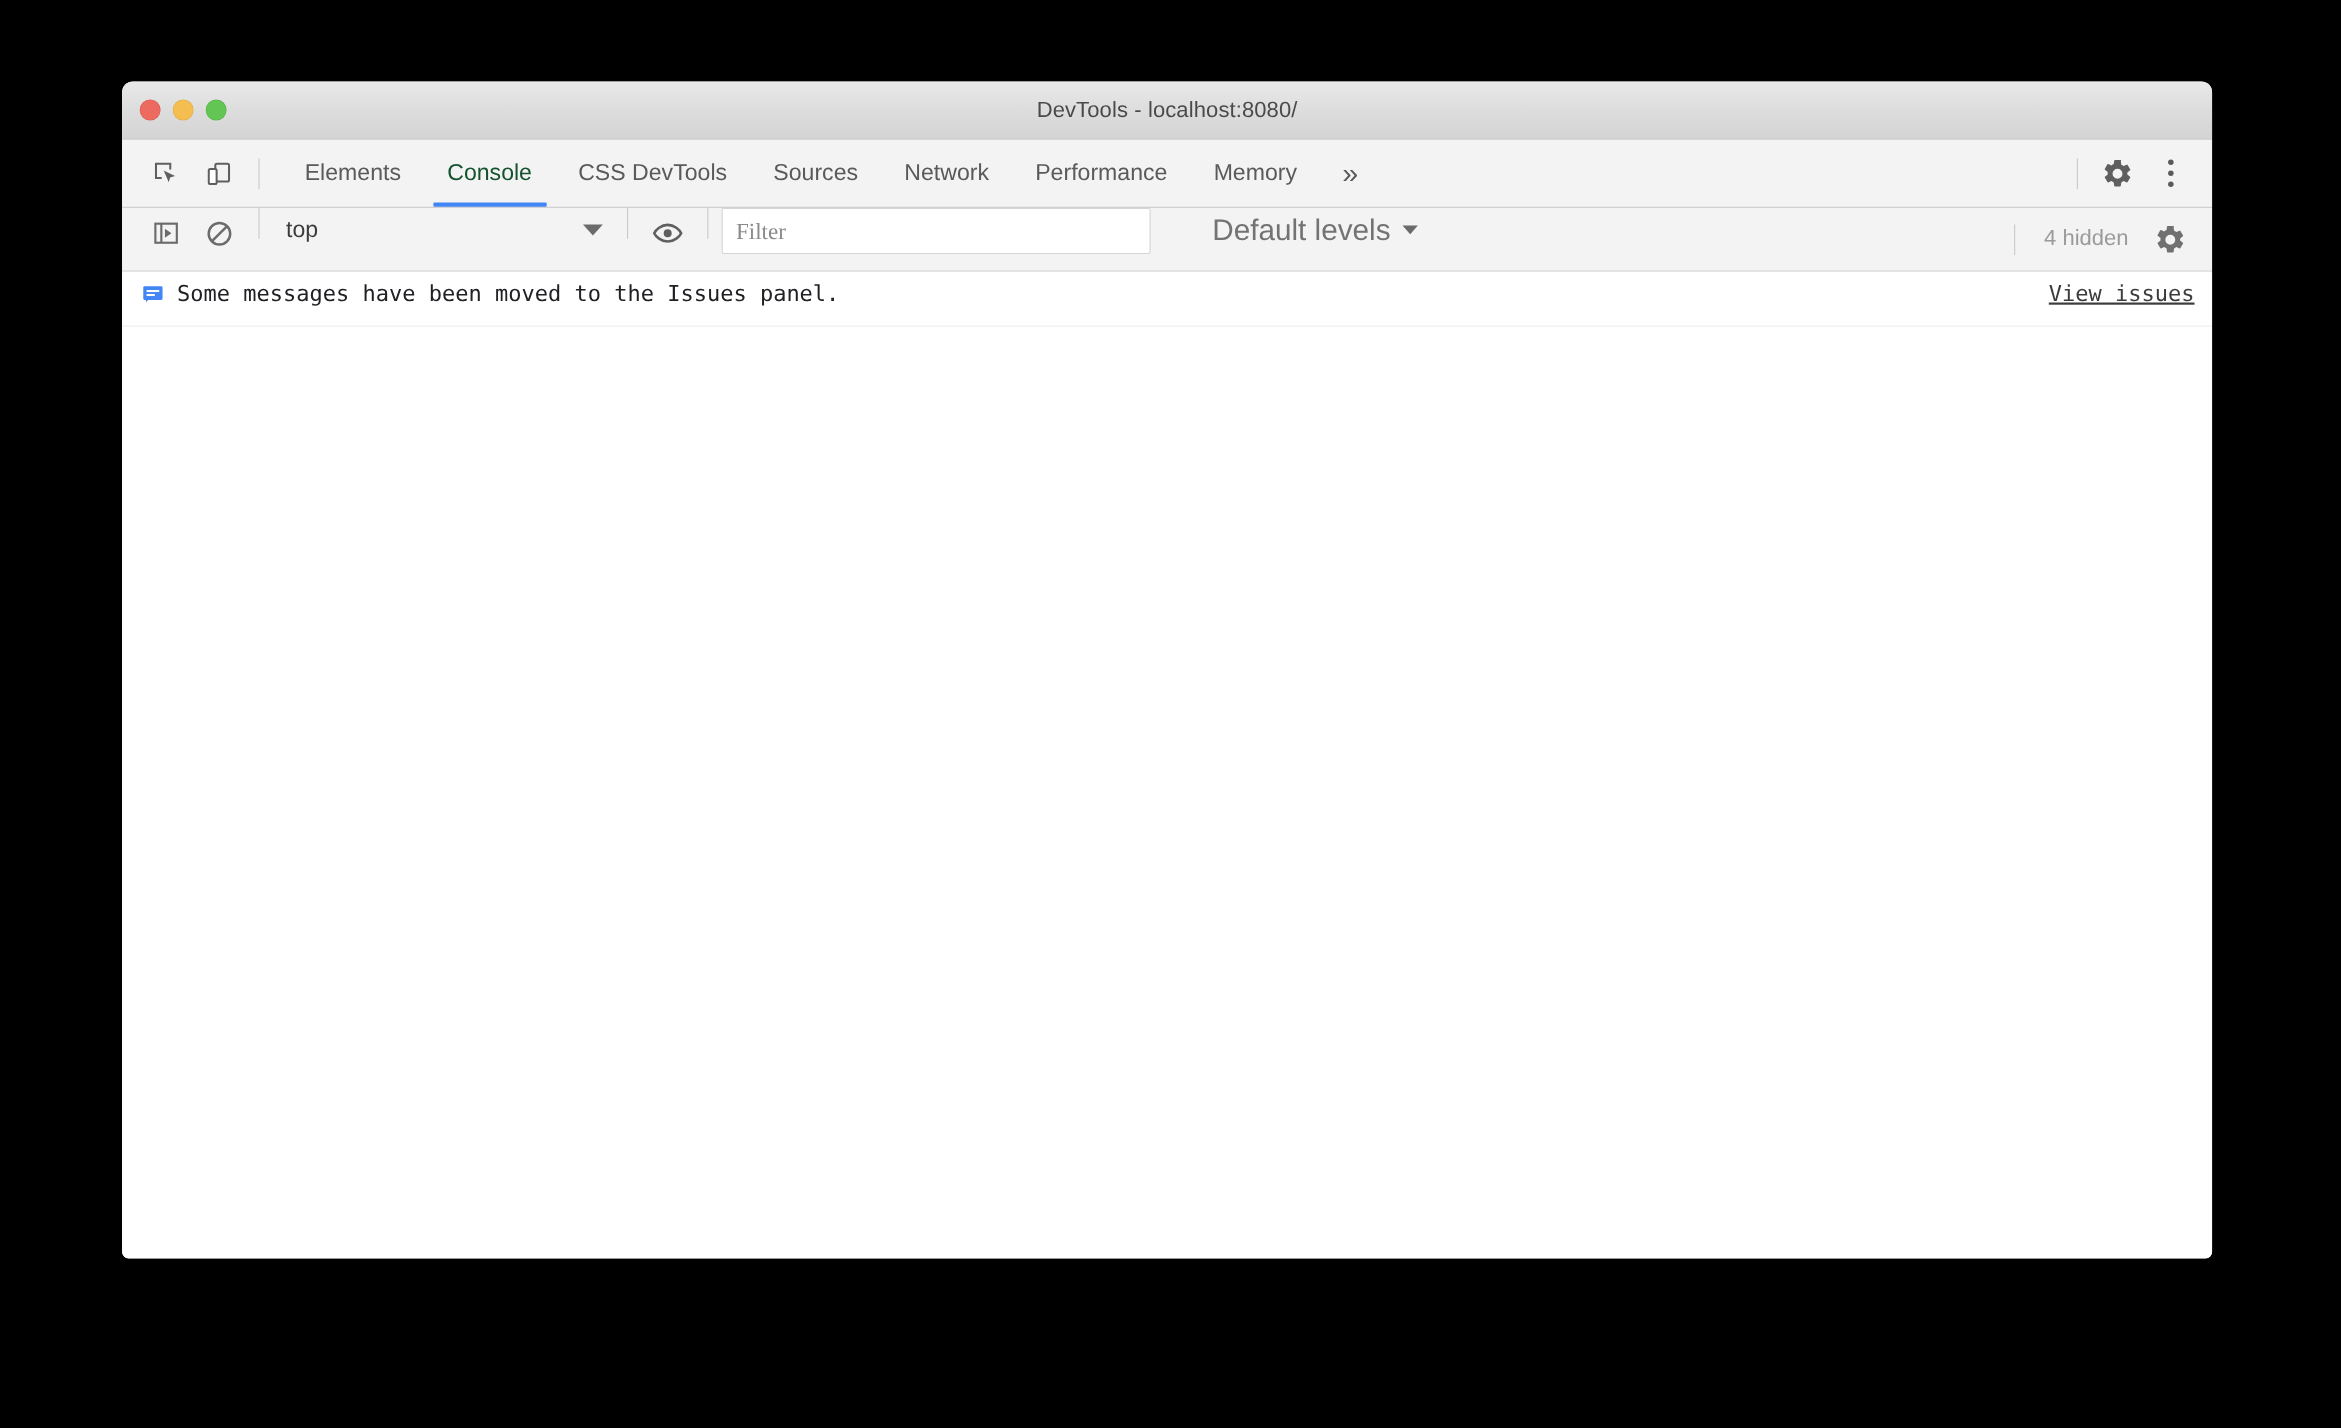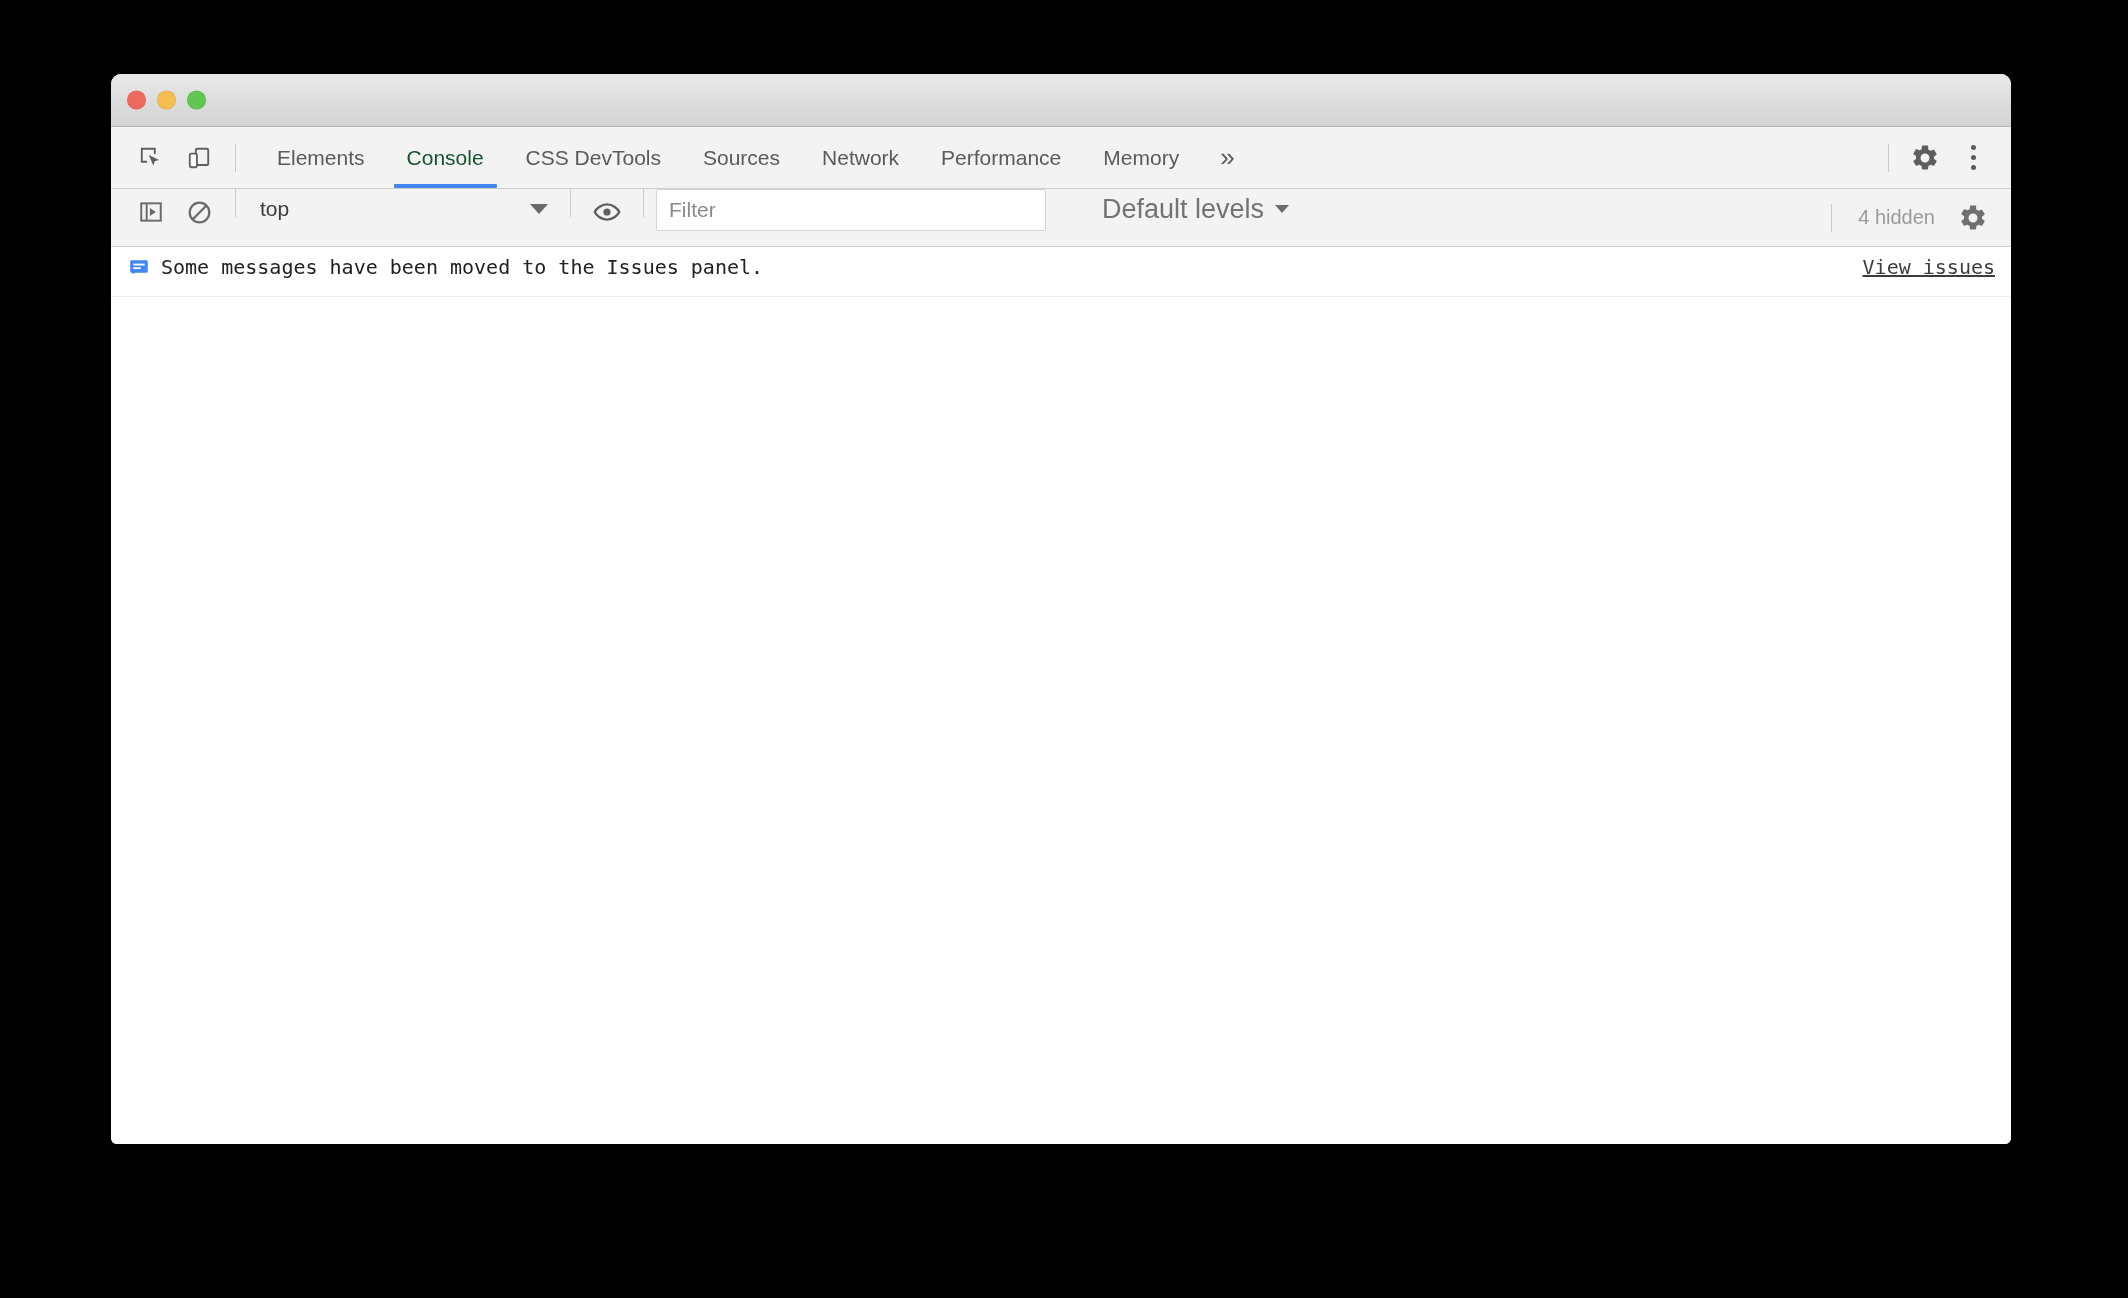--- a/index.html
+++ b/index.html
@@ -184,21 +184,21 @@
     border-right: 7px solid transparent;
     border-top: 8px solid #6b6b6b;
   }
 
   #filter-input {
     width: 390px;
     height: 42px;
     background: #ffffff;
     border: 1px solid #d4d4d4;
     border-radius: 2px;
-    font-family: Liberation Sans, sans-serif;
+    font-family: Liberation Serif, serif;
     font-size: 21px;
     color: #000000;
     padding: 0 12px;
     outline: none;
   }
   #filter-input::placeholder { color: #8a8a8a; }
 
   #levels-selector {
     display: flex;
     align-items: center;
@@ -278,20 +278,21 @@
 <body>
 
 <div id="devtools-window">
 
   <div id="title-bar">
     <div id="traffic-lights">
       <span class="traffic-light tl-close"></span>
       <span class="traffic-light tl-minimize"></span>
       <span class="traffic-light tl-zoom"></span>
     </div>
+    <div id="window-title">DevTools - localhost:8080/</div>
   </div>
 
   <div id="tab-bar">
 
     <div class="toolbar-icon-btn">
       <svg width="26" height="26" viewBox="0 0 24 24">
         <path d="M3.5 3.5h12v4.2" fill="none" stroke="#5f5f5f" stroke-width="1.7" stroke-linecap="round"></path>
         <path d="M3.5 3.5v12h4.2" fill="none" stroke="#5f5f5f" stroke-width="1.7" stroke-linecap="round"></path>
         <path d="M10 9.2l9.5 4.6-4.1 1.2-1.2 4.1z" fill="#5f5f5f"></path>
       </svg>

